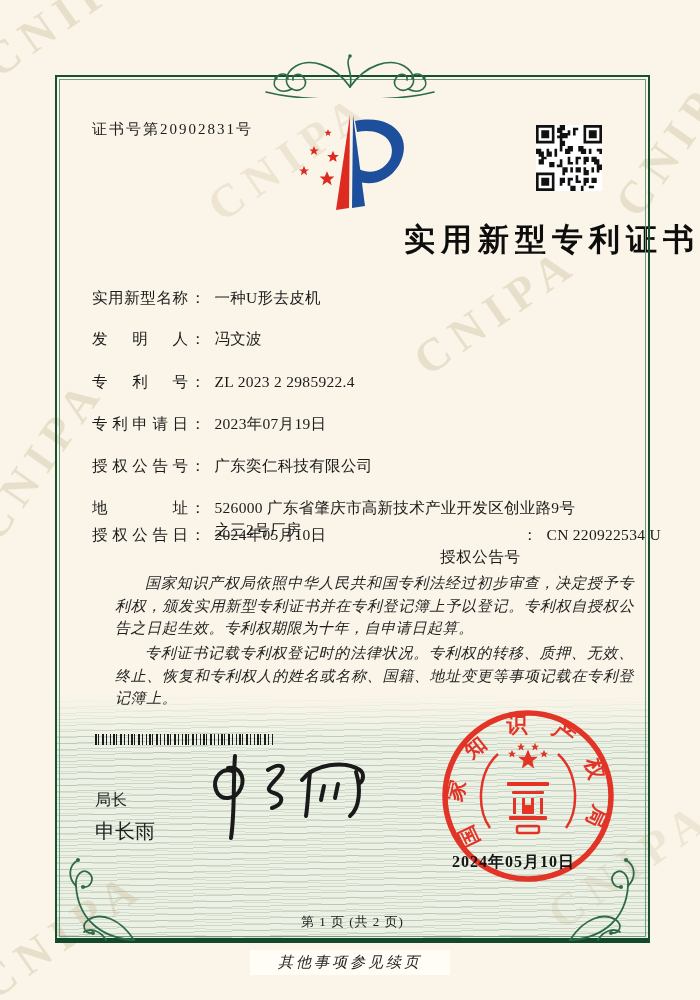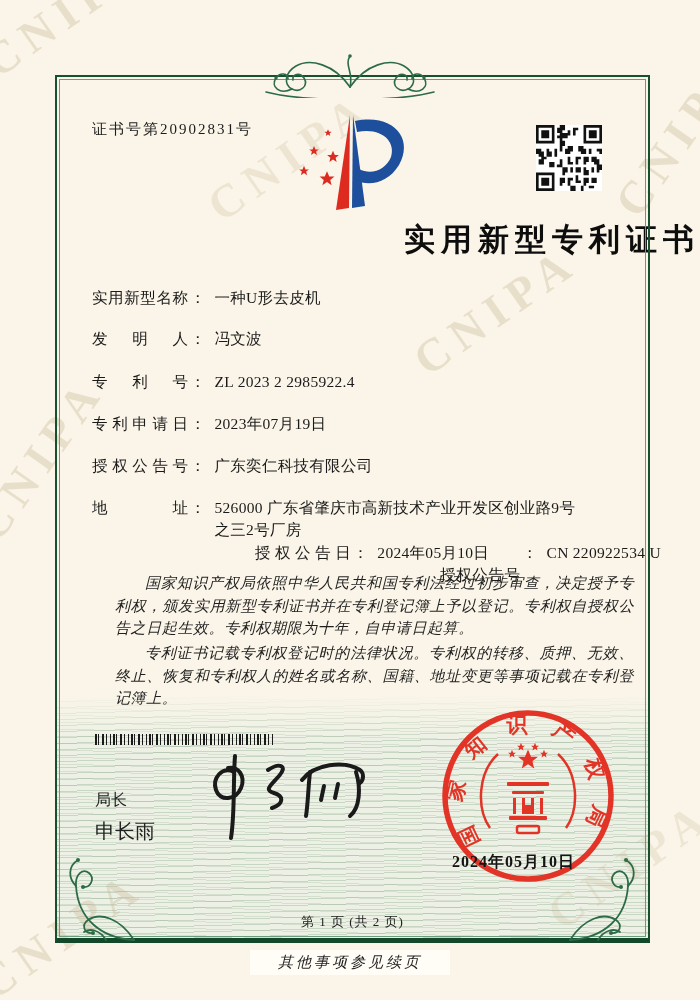--- a/index.html
+++ b/index.html
@@ -180,21 +180,21 @@
   <div class="row" style="top:455px;">
     <span class="lbl">授权公告号</span>
       <span class="colon">：</span>
       <span class="val">广东奕仁科技有限公司</span>
   </div>
   <div class="row" style="top:497px;">
     <span class="lbl">地址</span>
       <span class="colon">：</span>
       <span class="val wrap">526000 广东省肇庆市高新技术产业开发区创业路9号之三2号厂房</span>
   </div>
-  <div class="row" style="top:542px;width:560px;justify-content:center;">
+  <div class="row" style="top:524px;width:560px;">
     <span class="lbl">授权公告日</span>
       <span class="colon">：</span>
       <span class="val">2024年05月10日</span>
     <span class="pair2">
       <span class="lbl narrow">授权公告号</span>
         <span class="colon">：</span>
         <span class="val">CN 220922534 U</span>
     </span>
   </div>
 

